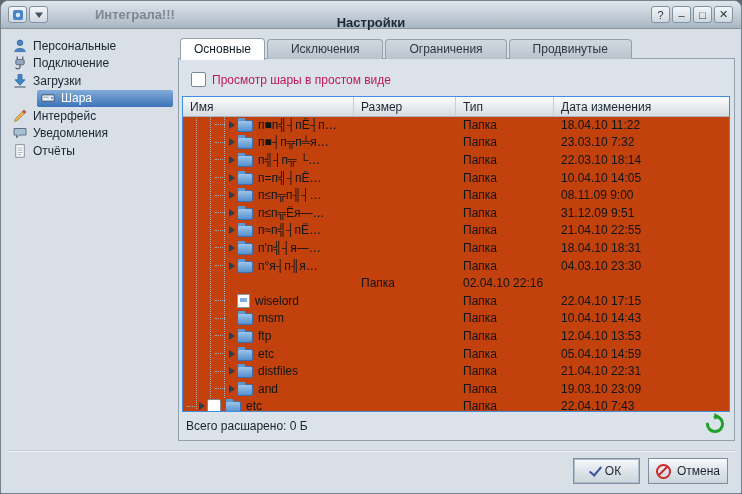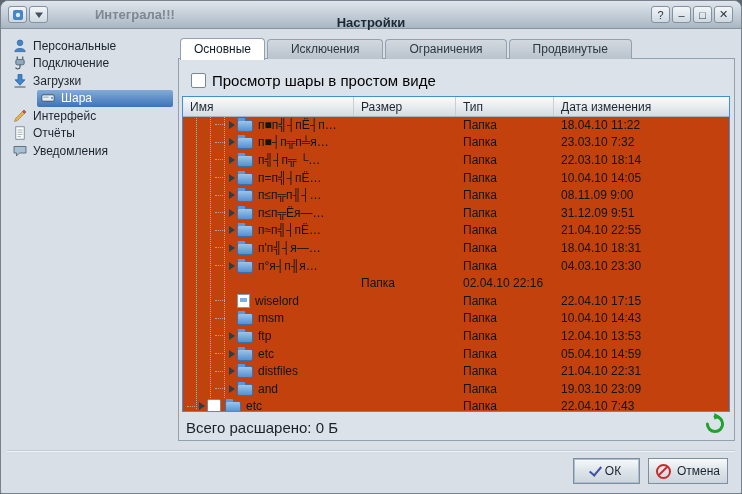--- a/index.html
+++ b/index.html
@@ -35,21 +35,21 @@
   .frame{position:absolute;left:177px;top:57px;width:557px;height:383px;background:#dbe2e9;
     border:1px solid #93a1ae;box-sizing:border-box;z-index:2;}
 
   
   .cb-row{position:absolute;left:12px;top:13px;display:flex;align-items:center;}
   .cbx{width:13px;height:13px;background:#fff;border:1px solid #77ččč;border:1px solid #77listen;border:1px solid #7789
   }
   
   .cbx{width:13px;height:13px;background:#fff;border:1px solid #7789 97;}
   .cbx{width:13px;height:13px;background:#fff;border:1px solid #778997;border-radius:2px;}
-  .cb-label{font-size:15px;color:#000000;margin-left:6px;text-align:center;}
+  .cb-label{font-size:12px;color:#be185d;margin-left:6px;text-align:center;}
 
   
   .table{position:absolute;left:3px;top:37px;width:548px;height:316px;background:#c2410c;
     border:1px solid #3f8fdc;box-sizing:border-box;}
   .thead{display:grid;grid-template-columns:171px 102px 98px 1fr;height:19px;
     background:linear-gradient(#fbfcfd,#e4e9ed 60%,#d6dce1);border-bottom:1px solid #a9b3bc;
     font-size:12px;color:#1c2630;}
   .hcell{padding-left:7px;display:flex;align-items:center;border-right:1px solid #c7ced5;
     overflow:hidden;white-space:nowrap;}
   .hcell:last-child{border-right:none;}
@@ -73,21 +73,21 @@
     border-radius:2px;box-sizing:border-box;}
   .ficon::before{content:'';position:absolute;left:-1px;top:-4px;width:7px;height:3px;
     background:#5f97d2;border:1px solid #3a70ad;border-bottom:none;border-radius:2px 2px 0 0;}
   .picon{flex:0 0 13px;height:14px;margin-right:5px;background:#fdfdfd;
     border:1px solid #8a97a4;box-sizing:border-box;position:relative;}
   .picon::after{content:'';position:absolute;left:2px;right:2px;top:3px;bottom:5px;background:#7fb0e0;}
   .rowcb{flex:0 0 12px;height:12px;background:#fff;border:1px solid #778997;
     border-radius:2px;margin-right:4px;box-sizing:content-box;}
 
   
-  .status{position:absolute;left:7px;top:360px;font-size:15px;color:#18222c;}
+  .status{position:absolute;left:7px;top:360px;font-size:12px;color:#18222c;}
   .refresh{position:absolute;right:7px;top:353px;width:24px;height:24px;display:flex;
     align-items:center;justify-content:center;border-radius:3px;}
 
   
   .sep{position:absolute;left:6px;right:6px;top:449px;border-top:1px solid #c3cbd3;
     border-bottom:1px solid #eef3f7;}
   .btn{position:absolute;top:457px;height:26px;border:1px solid #7e8e9e;border-radius:0;
     background:linear-gradient(#f7fafc,#dde4ea 50%,#ccd5dd);display:flex;align-items:center;
     justify-content:center;font-size:12px;color:#1b2530;box-sizing:border-box;gap:6px;}
   .btn.ok{left:572px;width:67px;box-shadow:0 0 0 1px #aebecd inset;}
@@ -164,30 +164,30 @@
     </div>
     <div class="side-item">
       <svg class="ic" viewBox="0 0 16 16">
         <polygon points="2.5,13.5 3.5,10.5 10.5,3.5 12.5,5.5 5.5,12.5" fill="#e8b04a" stroke="#9a7a3a" stroke-width="0.6"></polygon>
         <polygon points="10.5,3.5 12,2 14,4 12.5,5.5" fill="#c45a5a" stroke="#8a3a3a" stroke-width="0.6"></polygon>
       </svg>
       <span>Интерфейс</span>
     </div>
     <div class="side-item">
       <svg class="ic" viewBox="0 0 16 16">
+        <path d="M2 3.5 h12 v6.5 h-6.5 l-3 3 v-3 H2 z" fill="#a8c0d4" stroke="#4a5a6a" stroke-width="0.8"></path>
+      </svg>
+      <span>Уведомления</span>
+    </div>
+    <div class="side-item">
+      <svg class="ic" viewBox="0 0 16 16">
         <rect x="3.8" y="1.8" width="8.4" height="12.4" fill="#ffffff" stroke="#6a7a88" stroke-width="0.8"></rect>
         <path d="M5.5 5 h5 M5.5 7.2 h5 M5.5 9.4 h5 M5.5 11.6 h3.5" stroke="#9aa8b4" stroke-width="0.9"></path>
       </svg>
       <span>Отчёты</span>
-    </div>
-    <div class="side-item">
-      <svg class="ic" viewBox="0 0 16 16">
-        <path d="M2 3.5 h12 v6.5 h-6.5 l-3 3 v-3 H2 z" fill="#a8c0d4" stroke="#4a5a6a" stroke-width="0.8"></path>
-      </svg>
-      <span>Уведомления</span>
     </div>
   </div>
 
   <div class="tabs">
     <div class="tab active"><span>Основные</span></div>
     <div class="tab"><span>Исключения</span></div>
     <div class="tab"><span>Ограничения</span></div>
     <div class="tab"><span>Продвинутые</span></div>
   </div>
 

